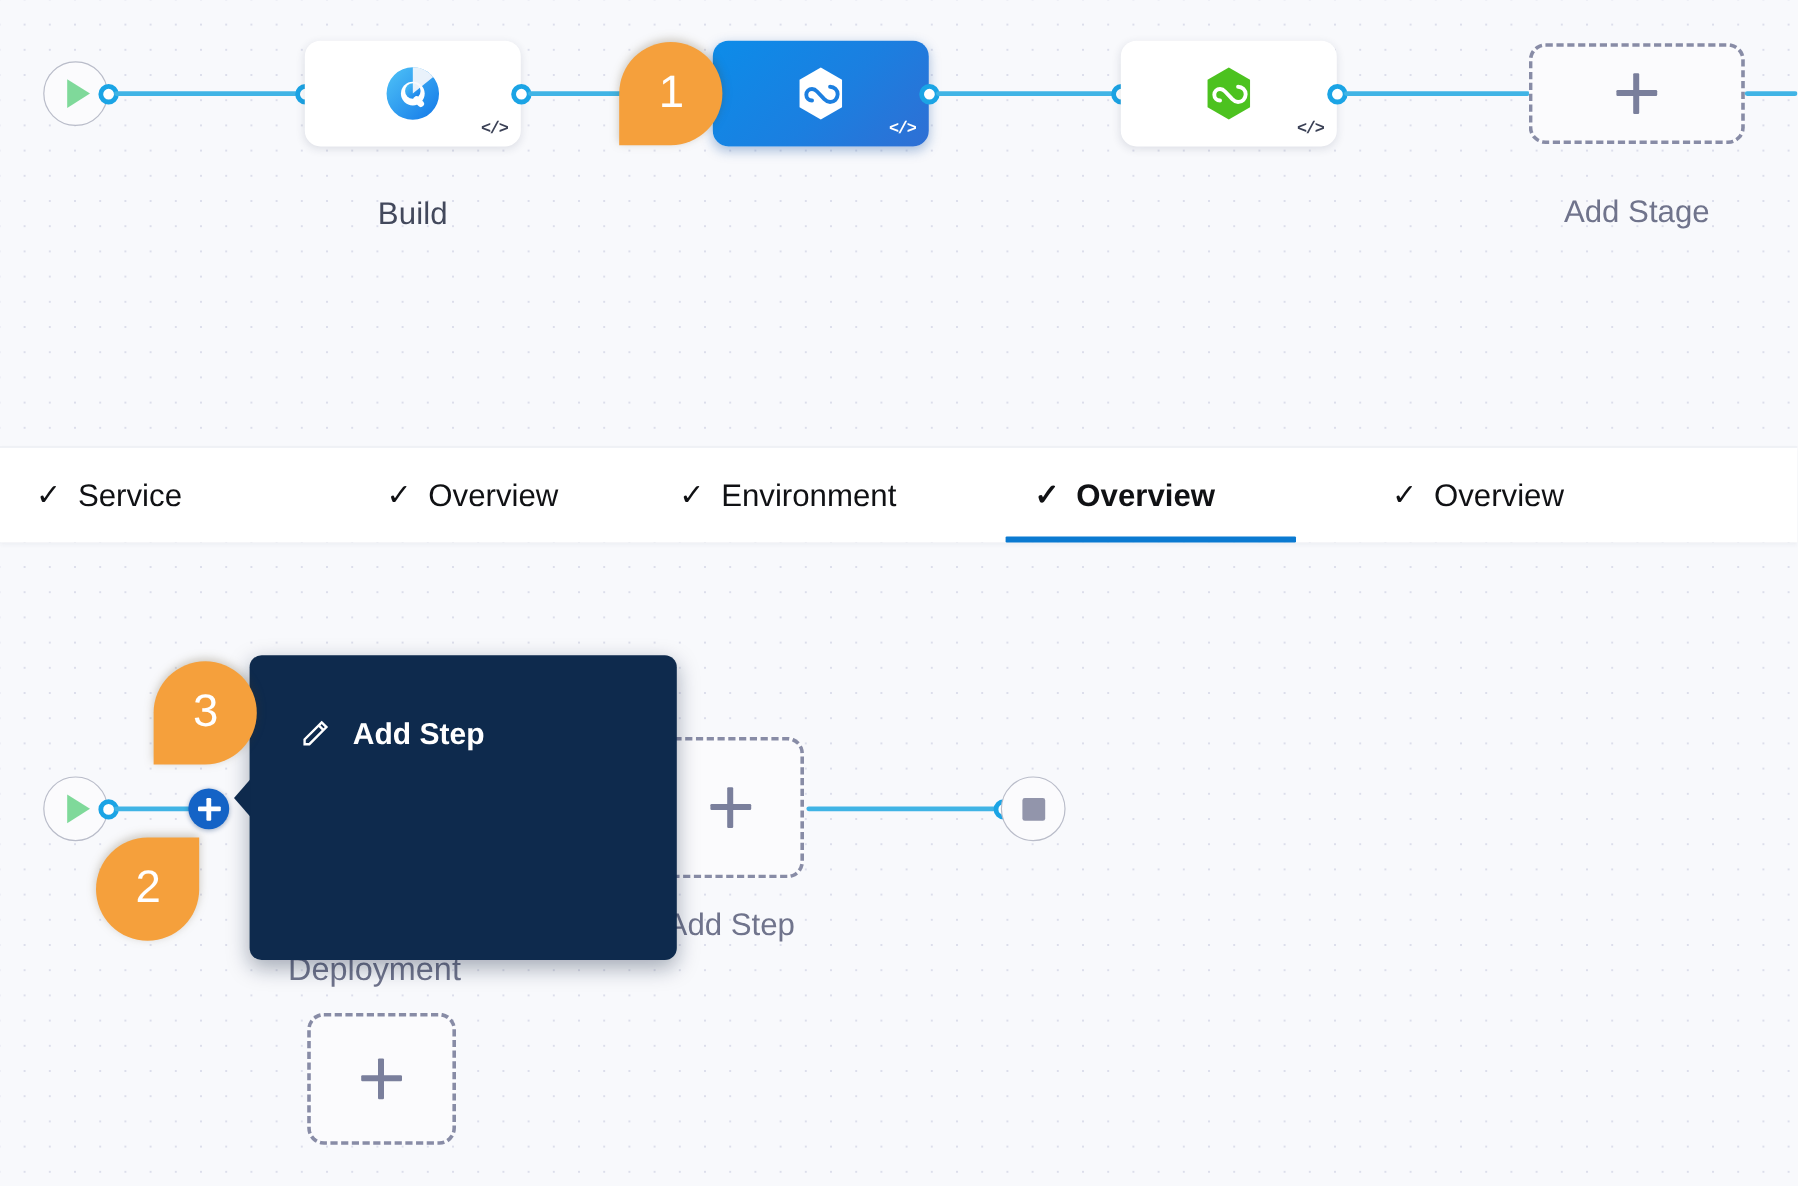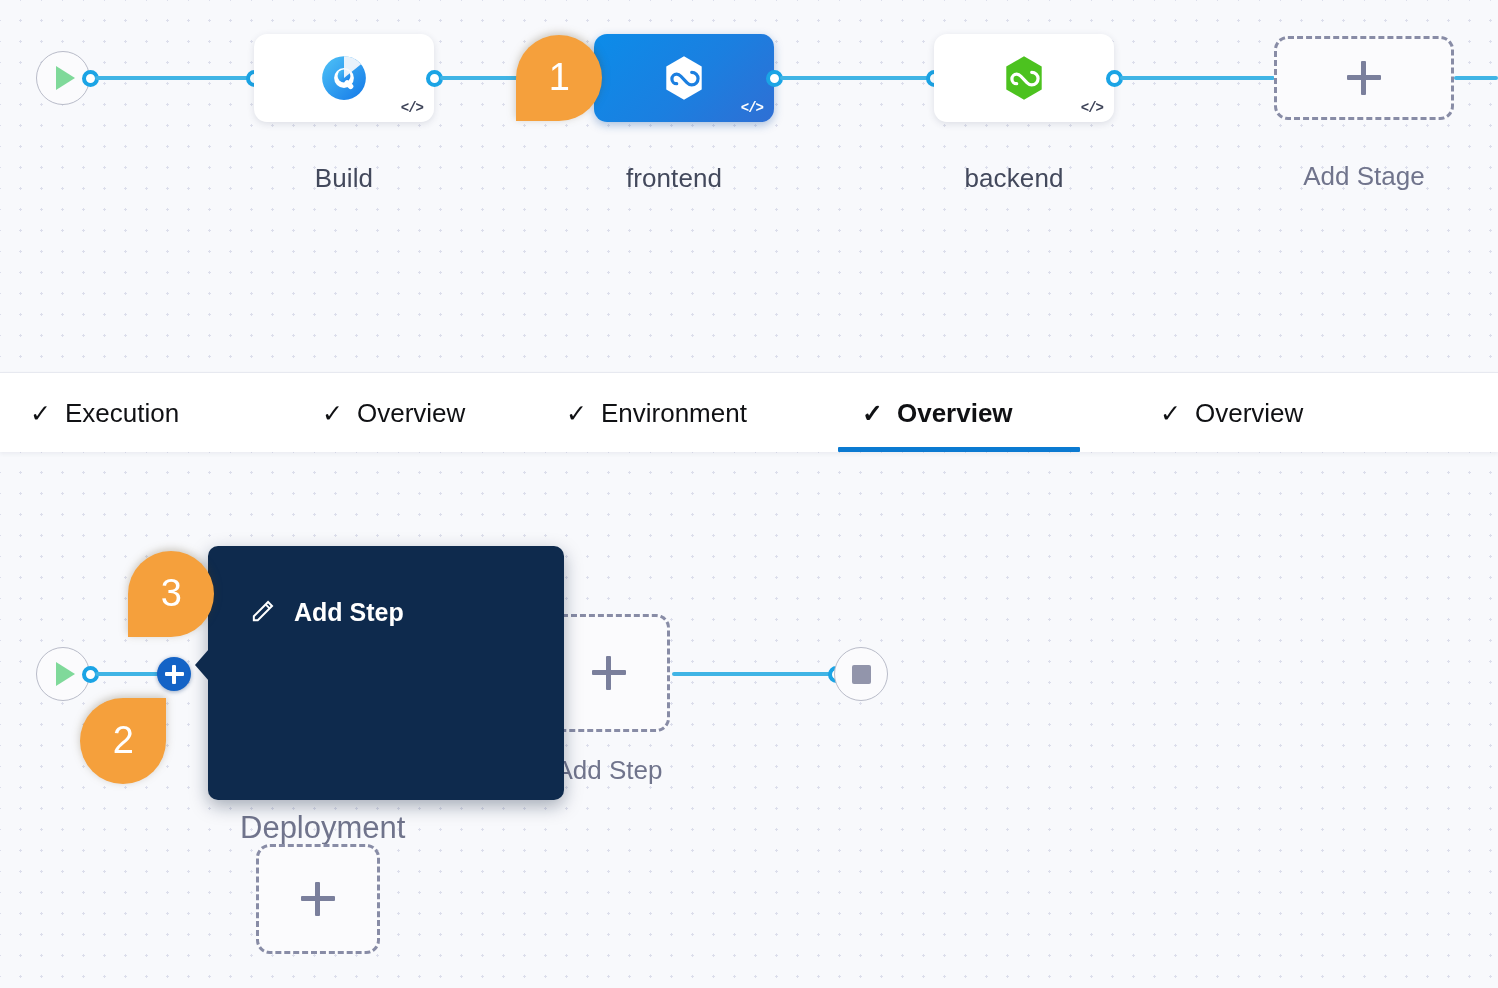--- a/index.html
+++ b/index.html
@@ -181,49 +181,47 @@
     <div class="port" style="left:426px; top:70px;"></div>
     <div class="wire" style="left:440px; top:76px; width:165px;"></div>
 
     <div class="stage selected" style="left:594px; top:34px;">
       <svg width="50" height="50" viewBox="0 0 48 48">
         <path d="M24 3.2 41 13v22L24 44.8 7 35V13z" fill="#ffffff"></path>
         <path d="M17 29.5c-2.6 0-4.6-2-4.6-4.6s2-4.6 4.6-4.6c1.6 0 2.8.7 4 2l5.8 6.1c1.6 1.6 2.9 2.3 4.6 2.3 3.4 0 6.1-2.7 6.1-6.1s-2.7-6.1-6.1-6.1" fill="none" stroke="#1c7fe0" stroke-width="3.1" stroke-linecap="round"></path>
       </svg>
       <span class="codebox">&lt;/&gt;</span>
     </div>
-    <div class="stage-label" style="left:524px; top:163px;">frontend</div>
 
     <div class="port" style="left:766px; top:70px;"></div>
     <div class="wire" style="left:780px; top:76px; width:165px;"></div>
     <div class="port" style="left:926px; top:70px;"></div>
 
     <div class="stage" style="left:934px; top:34px;">
       <svg width="50" height="50" viewBox="0 0 48 48">
         <path d="M24 3.2 41 13v22L24 44.8 7 35V13z" fill="#4cc21f"></path>
         <path d="M17 29.5c-2.6 0-4.6-2-4.6-4.6s2-4.6 4.6-4.6c1.6 0 2.8.7 4 2l5.8 6.1c1.6 1.6 2.9 2.3 4.6 2.3 3.4 0 6.1-2.7 6.1-6.1s-2.7-6.1-6.1-6.1" fill="none" stroke="#ffffff" stroke-width="3.1" stroke-linecap="round"></path>
       </svg>
       <span class="codebox">&lt;/&gt;</span>
     </div>
-    <div class="stage-label" style="left:864px; top:163px;">backend</div>
 
     <div class="port" style="left:1106px; top:70px;"></div>
     <div class="wire" style="left:1120px; top:76px; width:155px;"></div>
 
     <div class="addbox" style="left:1274px; top:36px; width:180px; height:84px;">
       <div class="plus-glyph"></div>
     </div>
     <div class="add-label" style="left:1214px; top:161px;">Add Stage</div>
     <div class="wire" style="left:1454px; top:76px; width:44px;"></div>
   </div>
 
   <div class="tabbar">
     <div class="tab" style="left:30px;">
       <span class="chk">✓</span>
-      <span>Execution</span>
+      <span>Service</span>
     </div>
     <div class="tab" style="left:322px;">
       <span class="chk">✓</span>
       <span>Overview</span>
     </div>
     <div class="tab" style="left:566px;">
       <span class="chk">✓</span>
       <span>Environment</span>
     </div>
     <div class="tab active" style="left:862px;">
@@ -250,21 +248,21 @@
     </div>
 
     <div class="wire" style="left:672px; top:220px; width:168px;"></div>
     <div class="port" style="left:828px; top:214px;"></div>
     <div class="terminal" style="left:834px; top:195px;">
       <div class="stop-sq"></div>
     </div>
 
     <div class="add-label" style="left:459px; top:303px;">Add Step</div>
 
-    <div style="position:absolute; left:240px; top:341px; font-size:31px; color:#70748c;margin-top:17px;">Deployment</div>
+    <div style="position:absolute; left:240px; top:341px; font-size:27px; color:#70748c;">Deployment</div>
     <div class="addbox" style="left:256px; top:392px; width:124px; height:110px;">
       <div class="plus-glyph"></div>
     </div>
   </div>
 
   <div class="addbox" style="left:548px; top:614px; width:122px; height:118px; z-index:4;">
     <div class="plus-glyph"></div>
   </div>
 
   <div class="ctxmenu">

